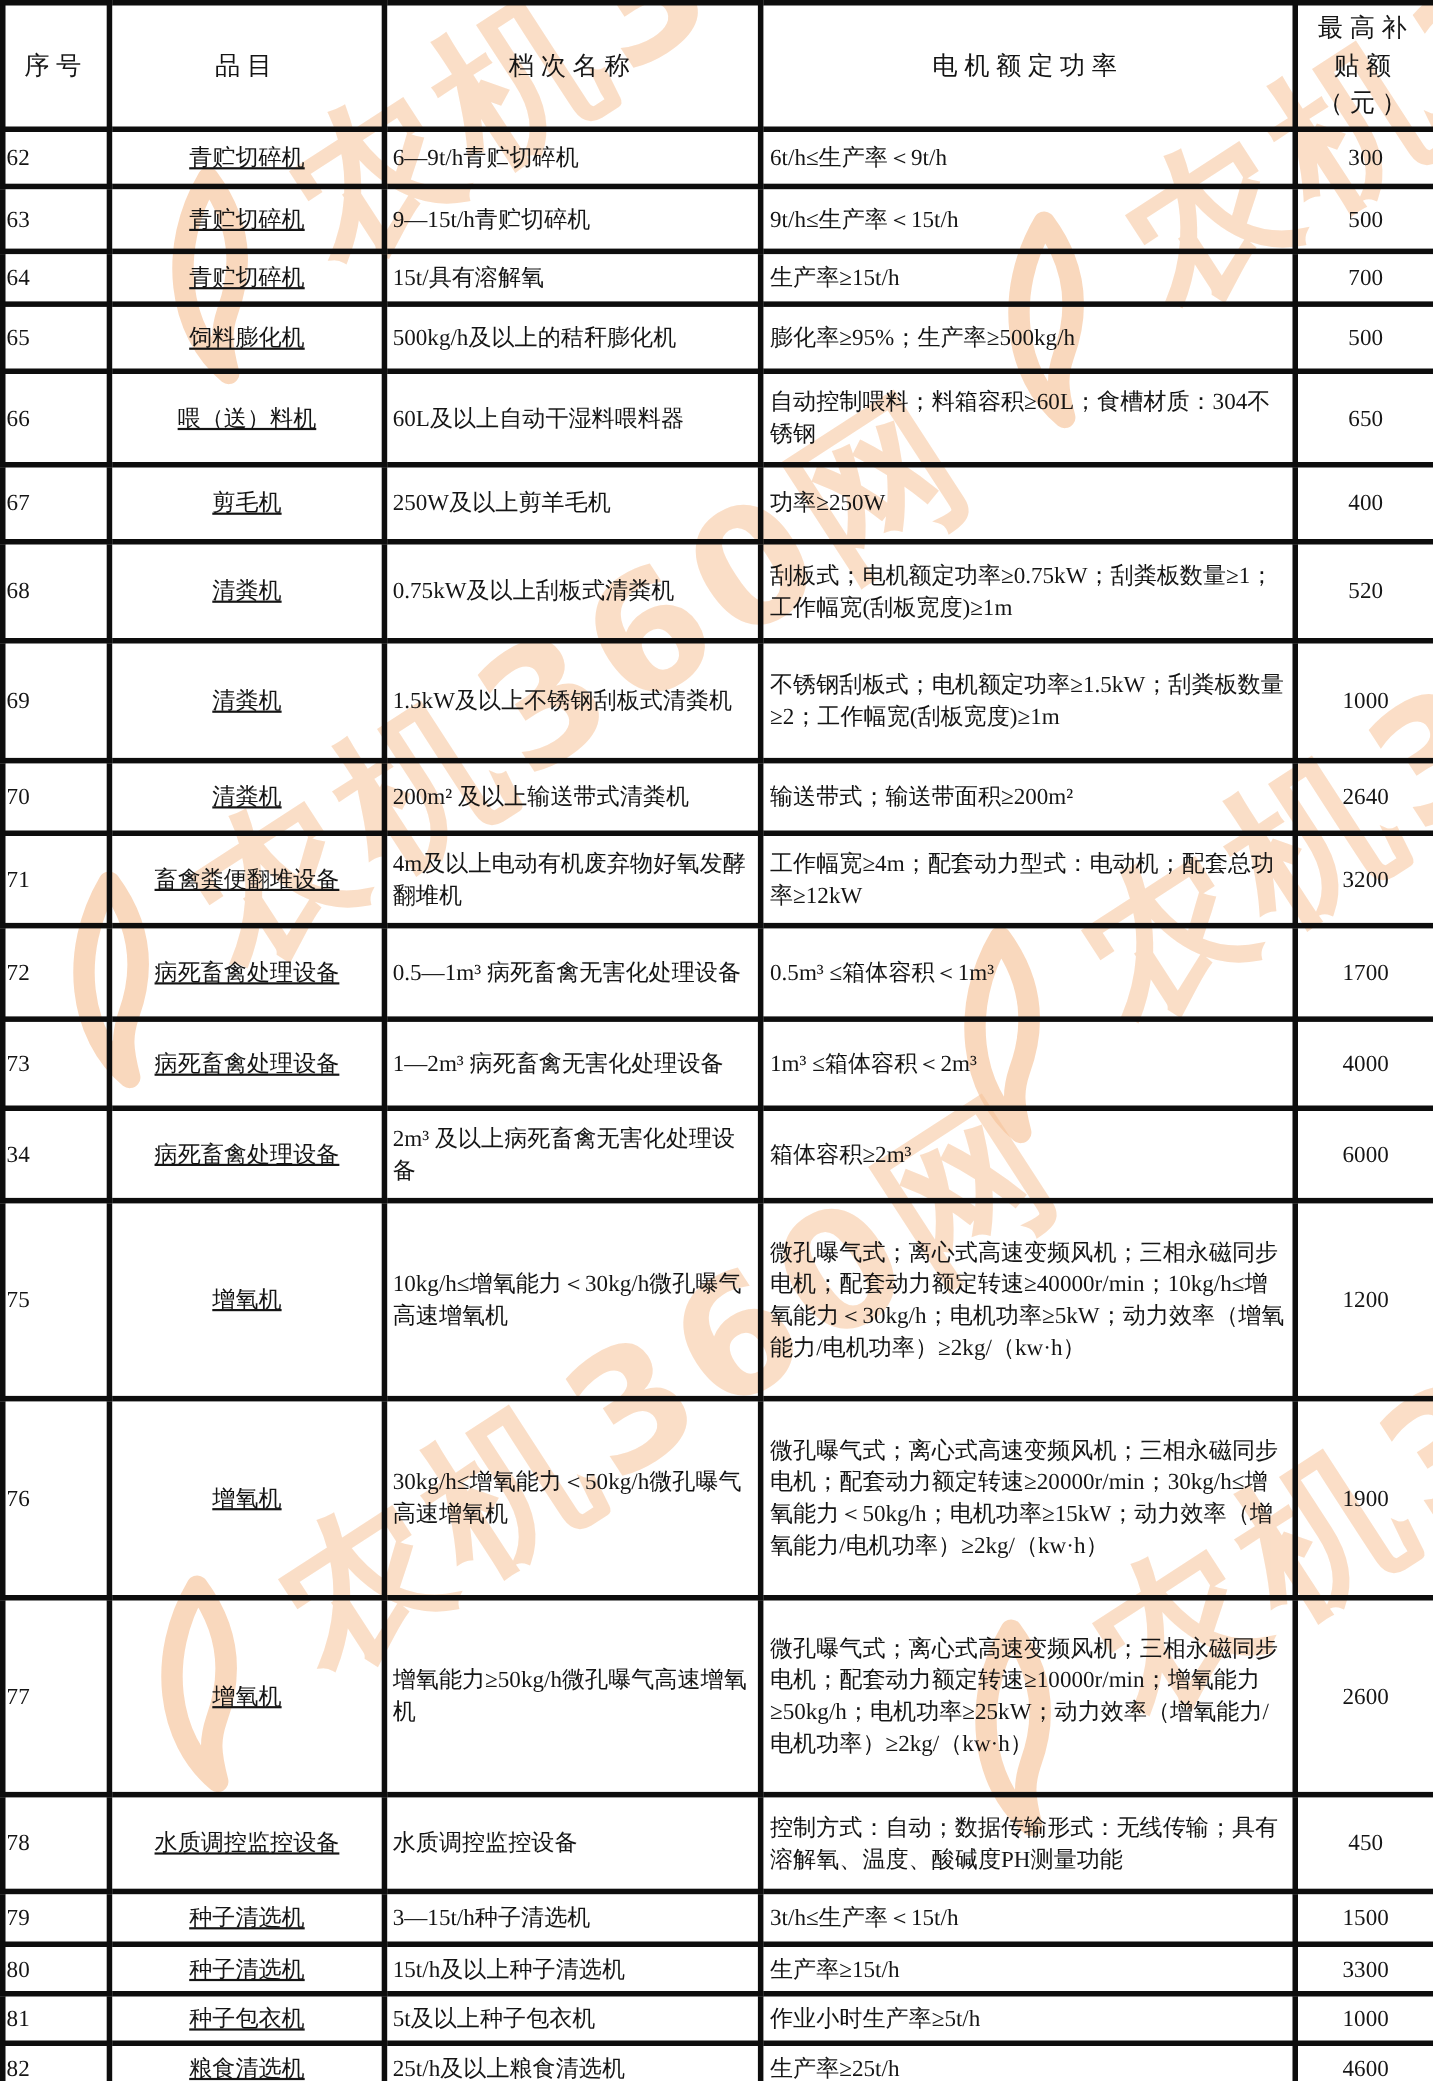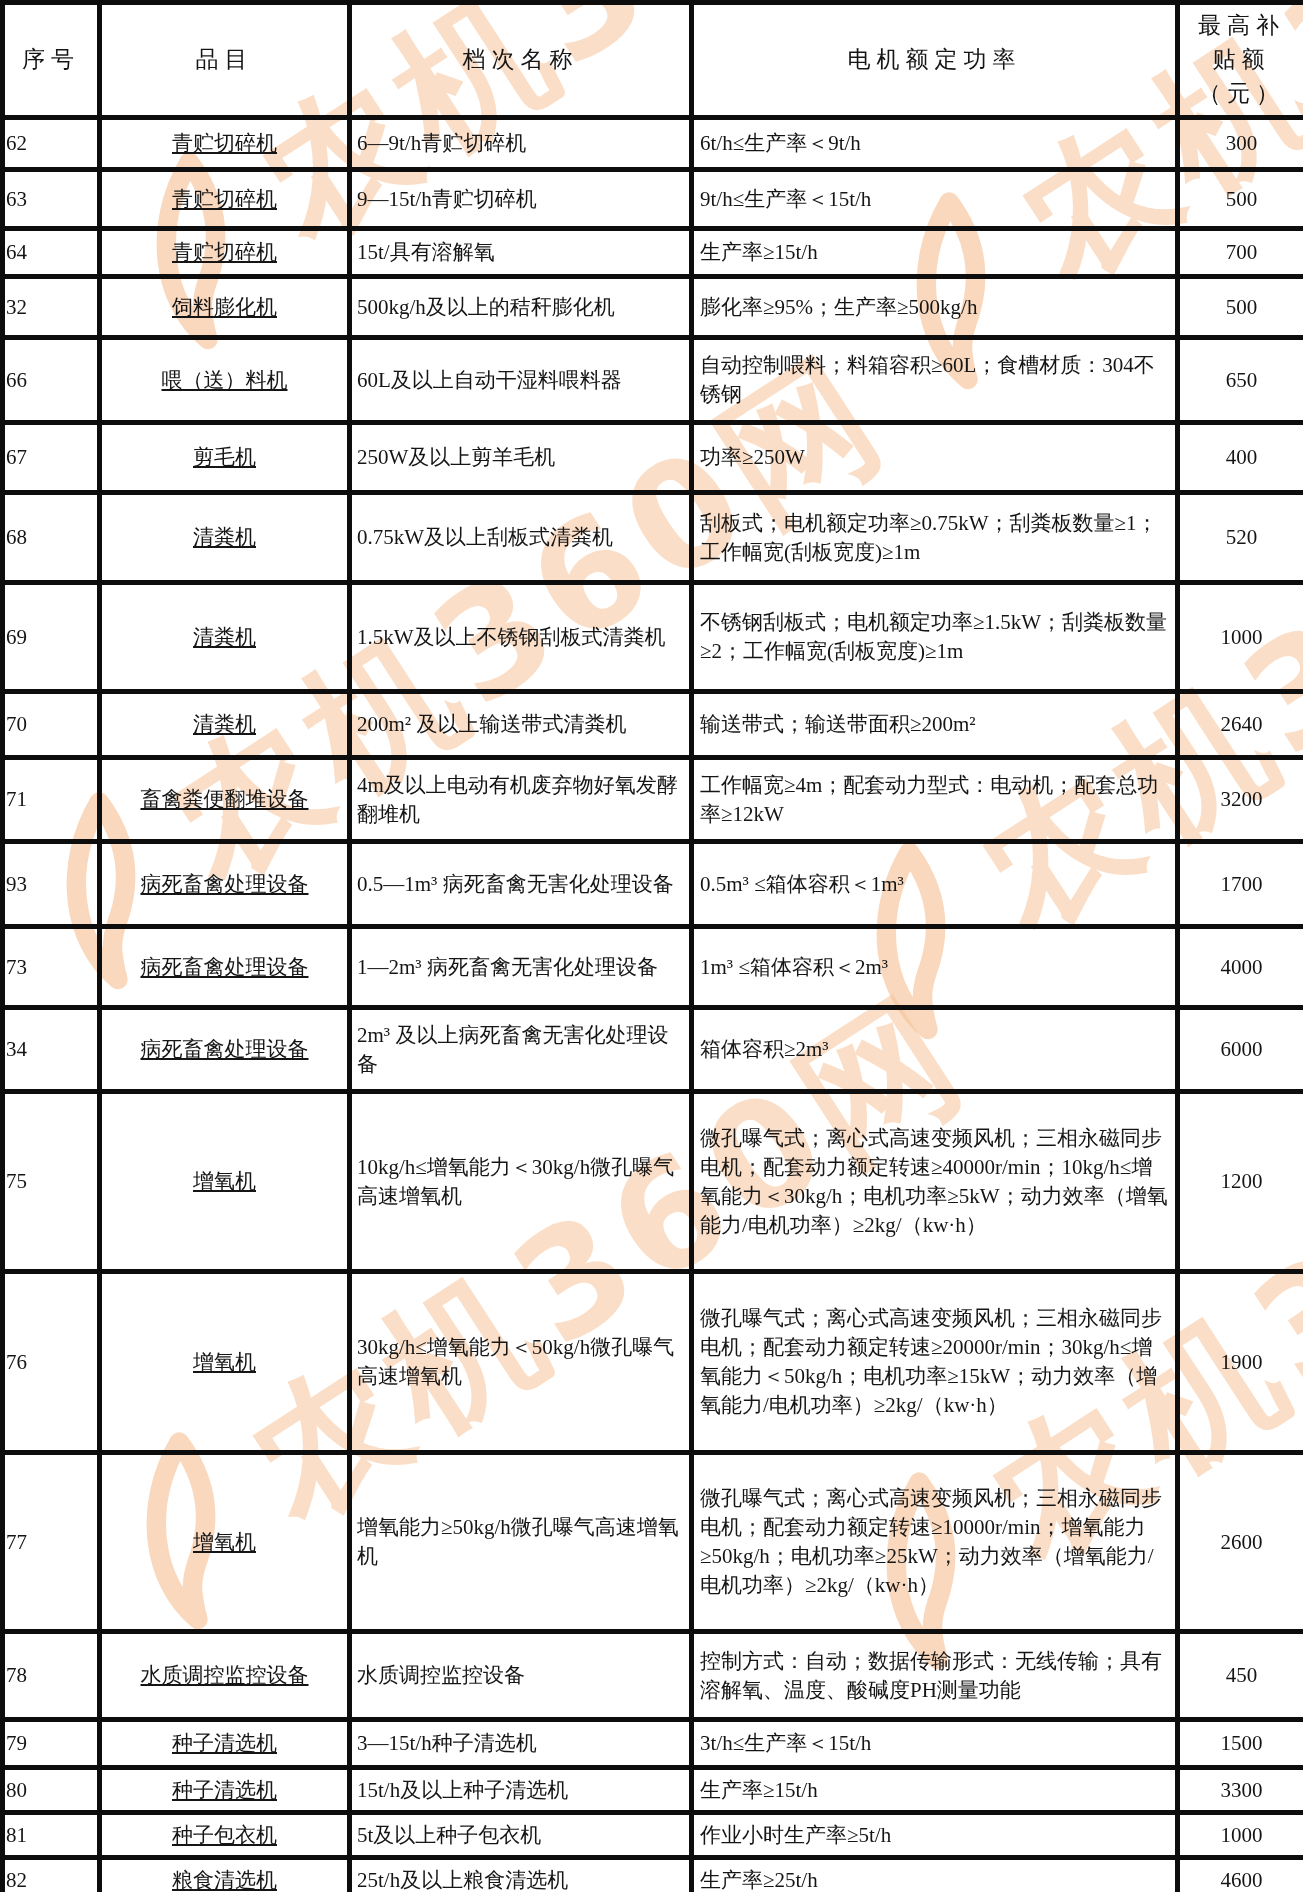--- a/index.html
+++ b/index.html
@@ -148,21 +148,21 @@
           <td class="c-sub">500</td>
         </tr>
         <tr style="height: 48px;">
           <td class="c-no">64</td>
           <td class="c-cat">青贮切碎机</td>
           <td class="c-grade">15t/具有溶解氧</td>
           <td class="c-config">生产率≥15t/h</td>
           <td class="c-sub">700</td>
         </tr>
         <tr style="height: 61px;">
-          <td class="c-no">32</td>
+          <td class="c-no">65</td>
           <td class="c-cat">饲料膨化机</td>
           <td class="c-grade">500kg/h及以上的秸秆膨化机</td>
           <td class="c-config">膨化率≥95%；生产率≥500kg/h</td>
           <td class="c-sub">500</td>
         </tr>
         <tr style="height: 85px;">
           <td class="c-no">66</td>
           <td class="c-cat">喂（送）料机</td>
           <td class="c-grade">60L及以上自动干湿料喂料器</td>
           <td class="c-config">自动控制喂料；料箱容积≥60L；食槽材质：304不锈钢</td>
@@ -197,21 +197,21 @@
           <td class="c-sub">2640</td>
         </tr>
         <tr style="height: 84px;">
           <td class="c-no">71</td>
           <td class="c-cat">畜禽粪便翻堆设备</td>
           <td class="c-grade">4m及以上电动有机废弃物好氧发酵翻堆机</td>
           <td class="c-config">工作幅宽≥4m；配套动力型式：电动机；配套总功率≥12kW</td>
           <td class="c-sub">3200</td>
         </tr>
         <tr style="height: 85px;">
-          <td class="c-no">93</td>
+          <td class="c-no">72</td>
           <td class="c-cat">病死畜禽处理设备</td>
           <td class="c-grade">0.5—1m³ 病死畜禽无害化处理设备</td>
           <td class="c-config">0.5m³ ≤箱体容积＜1m³</td>
           <td class="c-sub">1700</td>
         </tr>
         <tr style="height: 81px;">
           <td class="c-no">73</td>
           <td class="c-cat">病死畜禽处理设备</td>
           <td class="c-grade">1—2m³ 病死畜禽无害化处理设备</td>
           <td class="c-config">1m³ ≤箱体容积＜2m³</td>

